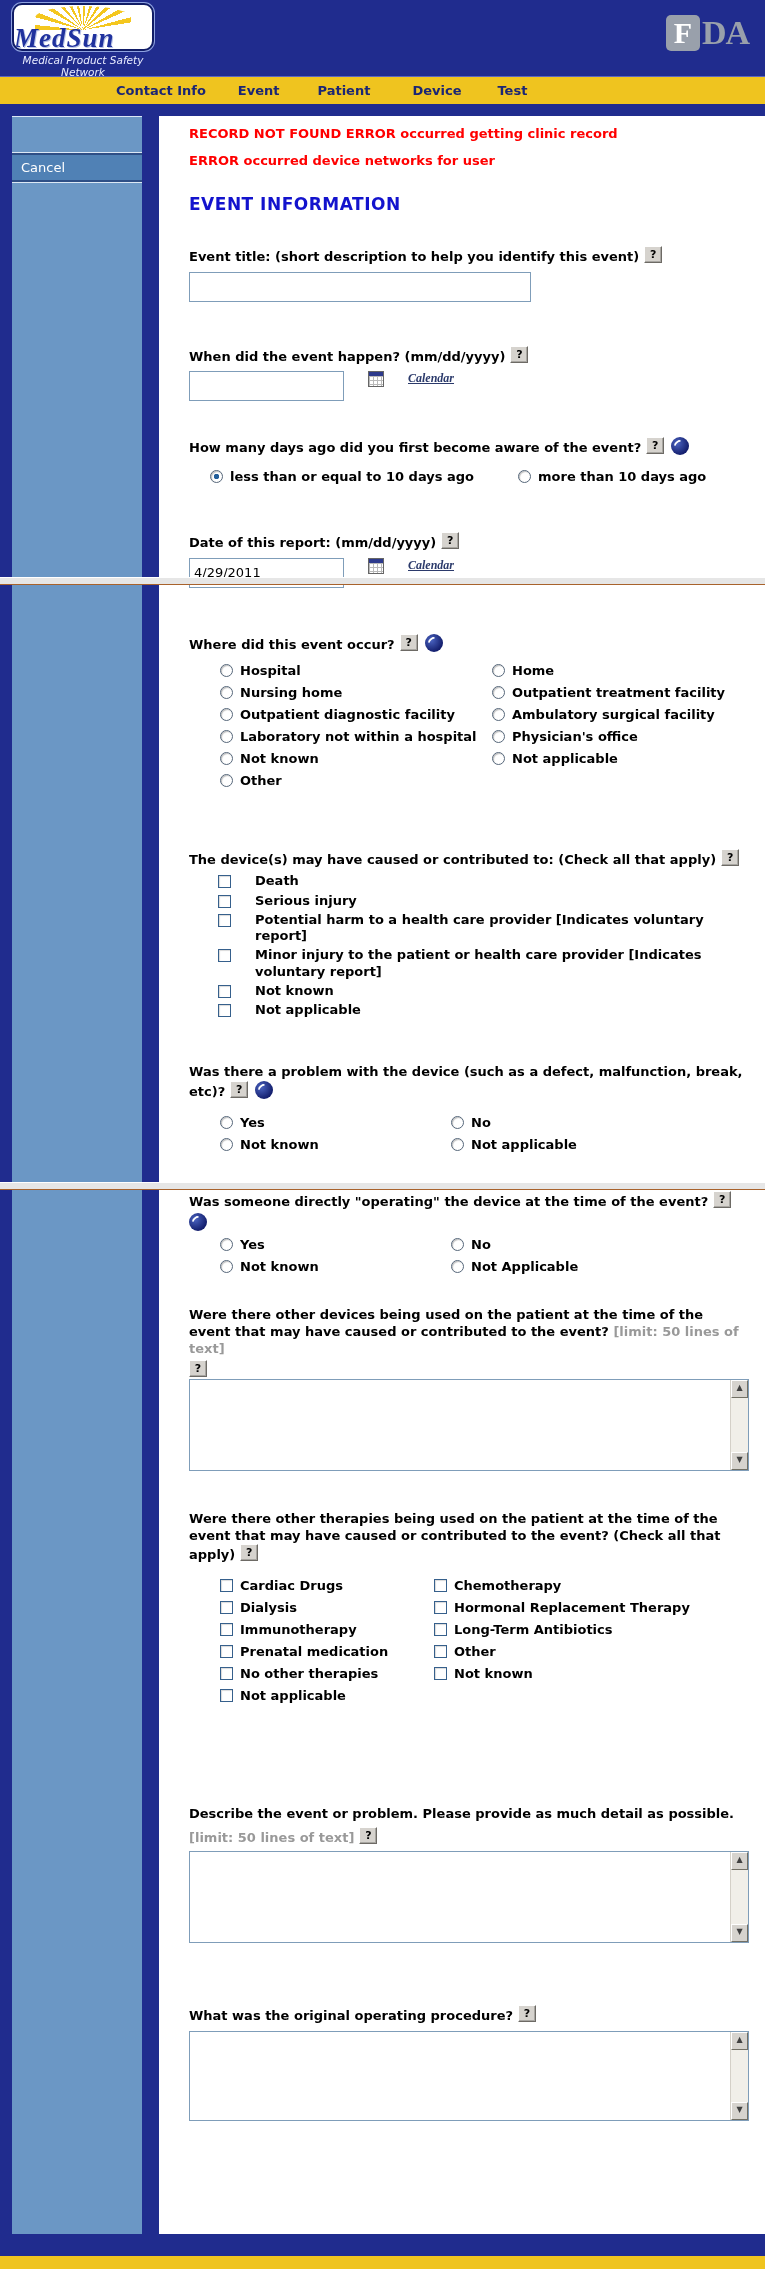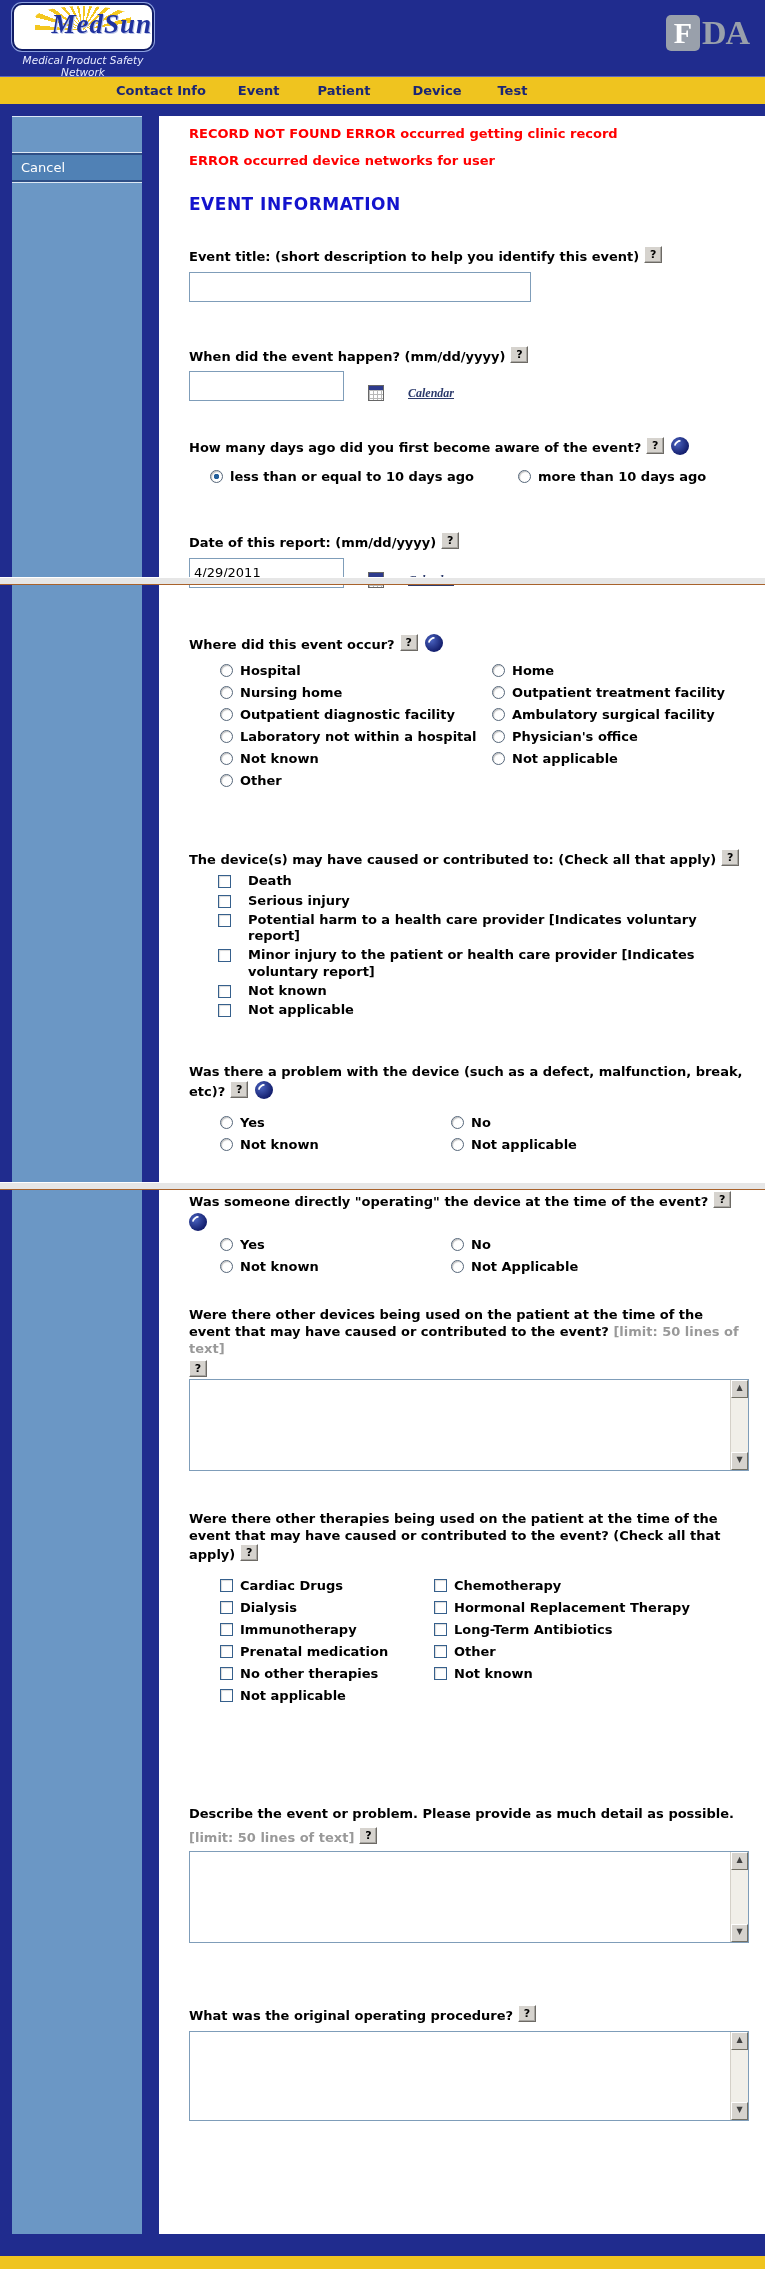--- a/index.html
+++ b/index.html
@@ -6,21 +6,21 @@
   body{font-family:"DejaVu Sans",sans-serif;background:#fff}
   .page{position:relative;width:765px;height:2269px;background:#fff;overflow:hidden}
 
   
   .header{position:absolute;top:0;left:0;right:0;height:76px;background:#202c8e;border-bottom:1px solid #5a66c0}
   .logo-wrap{position:absolute;left:12px;top:3px;width:142px}
   .logo-box{position:relative;height:44px;background:#fff;border:2px solid #101c66;border-radius:10px;overflow:hidden;box-shadow:0 0 0 1px #8fa2e0}
   .rays{position:absolute;top:1px;left:50%;transform:translateX(-50%);width:96px;height:24px;
         background:repeating-conic-gradient(from -90deg at 50% 100%, #f4c71f 0 6deg, #fff 6deg 15deg);
         border-radius:96px 96px 0 0 / 24px 24px 0 0}
-  .logo-text{position:relative;display:block;text-align:right;margin-top:4px;
+  .logo-text{position:relative;display:block;text-align:left;margin-top:18px;
         font:italic bold 27px "Liberation Serif",serif;color:#20329e;letter-spacing:1px;text-shadow:1px 1px 0 #b9c4e6}
   .logo-tag{margin-top:3px;text-align:center;font:italic 10.5px "DejaVu Sans",sans-serif;color:#e8ecff}
   .header-title-wrap{position:absolute;left:0;right:0;top:13px;text-align:center;color:#fff}
   .header-title{font-size:19px}
   .header-subtitle{font-size:12px;font-weight:bold;margin-top:3px}
   .fda{position:absolute;right:16px;top:14px;display:flex;align-items:center}
   .fda-f{width:34px;height:36px;background:#99a0ab;color:#fff;border-radius:5px;
         font:bold 30px "Liberation Serif",serif;text-align:center;line-height:36px}
   .fda-da{font:bold 34px "Liberation Serif",serif;color:#99a0ab;letter-spacing:-1px;margin-left:2px}
 
@@ -63,21 +63,21 @@
         text-align:center;line-height:15px;padding:0;cursor:pointer}
   .indicator{display:inline-block;vertical-align:-3px;margin-left:7px;width:18px;height:18px;border-radius:50%;
         background:radial-gradient(circle at 35% 35%, #4a63c0, #141f6e 70%);position:relative}
   .indicator::after{content:"";position:absolute;inset:3px;border:2px solid transparent;border-top-color:#fff;
         border-radius:50%;transform:rotate(-40deg)}
 
   
   .text-input{height:24px;border:1px solid #7f9db9;font:13px "DejaVu Sans",sans-serif;padding:2px 4px;background:#fff}
   .wide{width:332px}
   .date{width:145px}
-  .date-row{display:flex;align-items:flex-end;gap:24px}
+  .date-row{display:flex;align-items:flex-start;gap:24px}
   .cal-icon{display:inline-block;width:14px;height:14px;border:1px solid #666;background:
         linear-gradient(#2d3a8c 0 4px, rgba(0,0,0,0) 4px),
         repeating-linear-gradient(90deg,#b9b9b9 0 1px, rgba(0,0,0,0) 1px 4px),
         repeating-linear-gradient(#b9b9b9 0 1px, rgba(0,0,0,0) 1px 4px),#fff;cursor:pointer}
   .cal-link{font:italic bold 12px "Liberation Serif",serif;color:#2b3a6b;text-decoration:underline;cursor:pointer}
 
   input[type=radio],input[type=checkbox]{appearance:none;-webkit-appearance:none;width:13px;height:13px;margin:0;
         background:#fff;flex:none;cursor:pointer}
   input[type=radio]{border:1px solid #56677a;border-radius:50%;box-shadow:inset 1px 1px 1px rgba(0,0,0,.25)}
   input[type=radio]:checked{background-image:radial-gradient(circle at center,#235e9a 0 2.5px,rgba(0,0,0,0) 3px)}
@@ -85,21 +85,21 @@
 
   .opt{display:flex;align-items:center;height:22px;gap:7px;font-weight:bold;white-space:nowrap}
   .aware-row{display:flex;margin-left:21px;margin-top:9px}
   .aware-row .opt:first-child{width:308px}
   .two-col{display:flex;margin-left:31px}
   .col{display:flex;flex-direction:column}
   .w-col1{width:272px}
   .dp-col1{width:231px}
   .th-col1{width:214px}
   .cb-list{margin-left:29px;margin-top:4px}
-  .cbl{display:flex;align-items:flex-start;gap:17px;margin-bottom:3px;font-weight:bold;line-height:1.25}
+  .cbl{display:flex;align-items:flex-start;gap:24px;margin-bottom:3px;font-weight:bold;line-height:1.25}
   .cbl input{margin-top:2px}
   .cbl span{max-width:470px}
 
   .ta-wrap{width:558px;border:1px solid #7f9db9;background:#fff;display:flex}
   .ta-wrap textarea{flex:1;border:0;outline:none;resize:none;font:13px "DejaVu Sans",sans-serif;padding:3px 5px;background:#fff}
   .ta1{height:90px}.ta2{height:90px}.ta3{height:88px}
   .sb{width:17px;background:#f1efe9;border-left:1px solid #d4d0c8;display:flex;flex-direction:column;justify-content:space-between}
   .sb-btn{height:16px;background:#d6d3ce;border:1px solid;border-color:#fff #716f64 #716f64 #fff;
         font-size:8px;line-height:14px;text-align:center;color:#404040;cursor:pointer}
 

